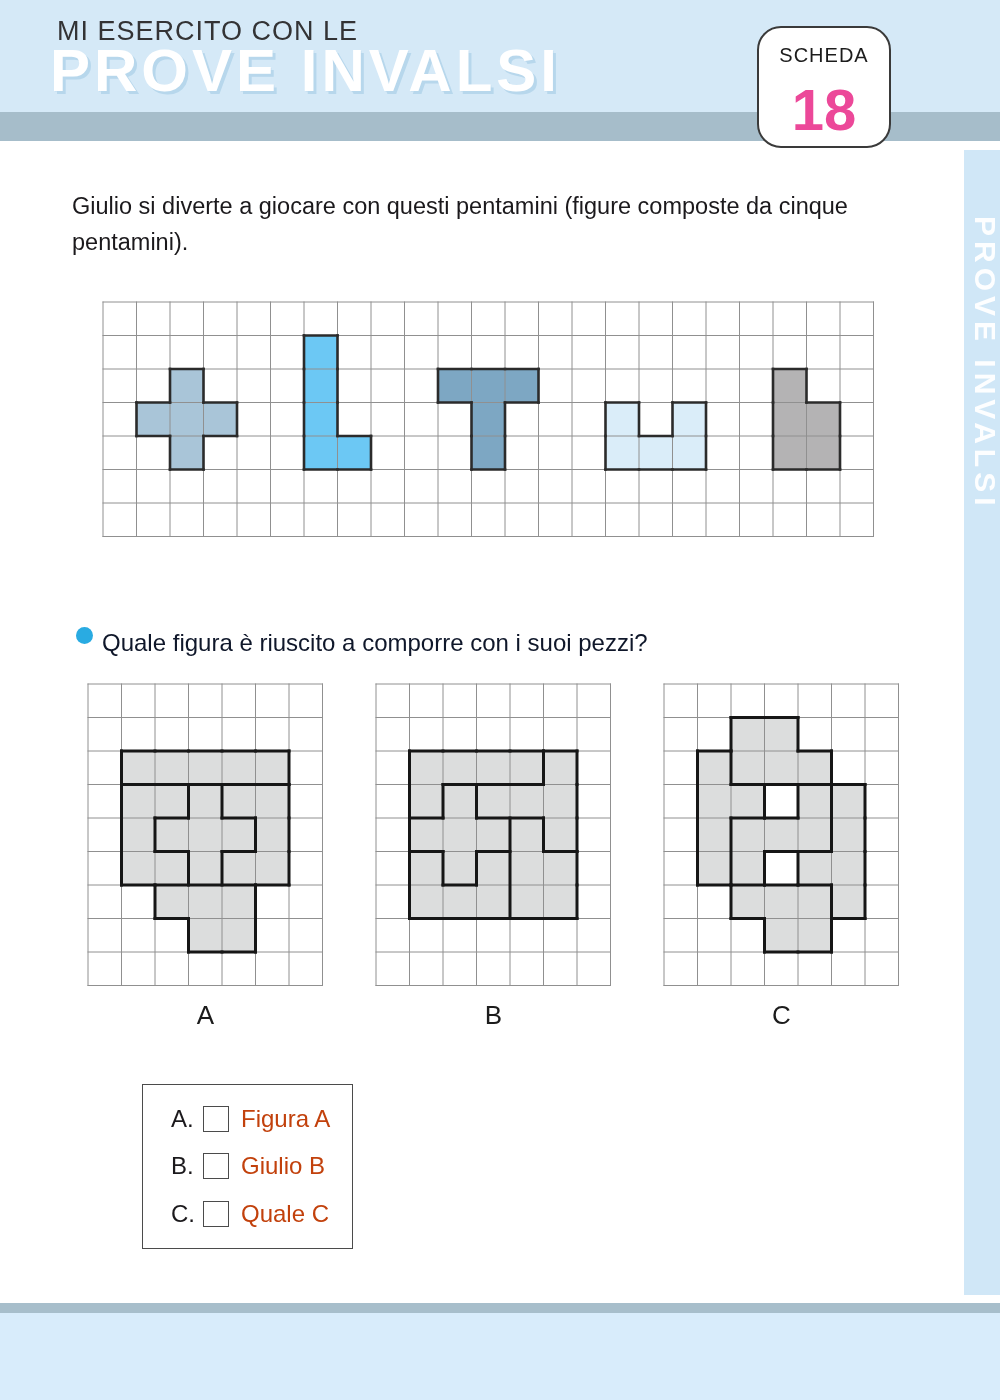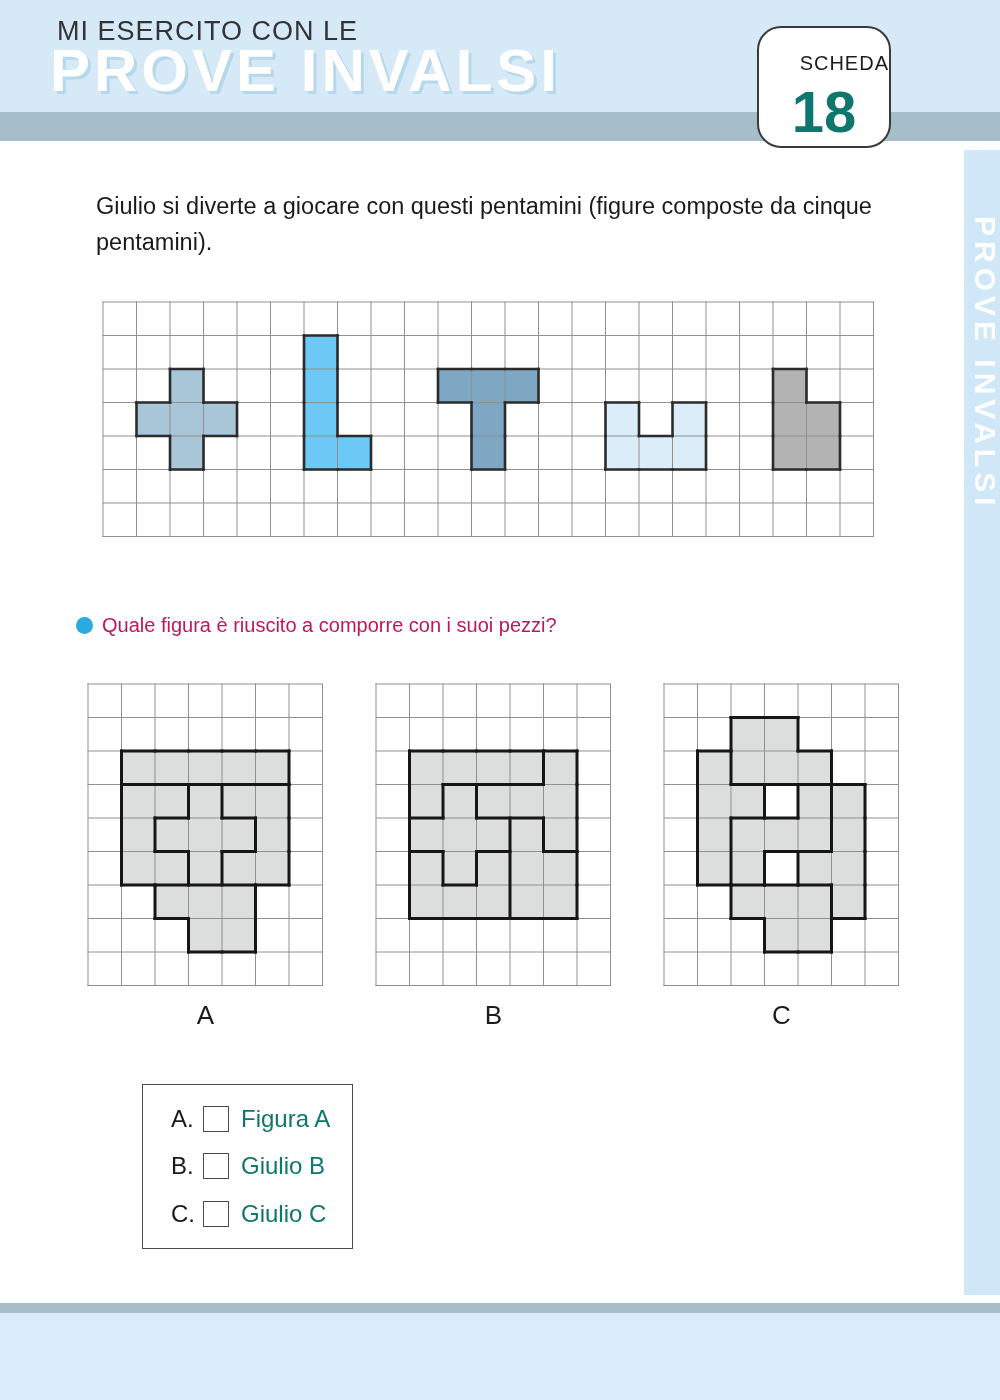--- a/index.html
+++ b/index.html
@@ -12,52 +12,52 @@
   .header-bar{position:absolute;left:0;top:112px;width:1000px;height:29px;background:#a6bdca;}
   .kicker{position:absolute;left:57px;top:16px;font-size:27px;color:#333335;letter-spacing:1px;}
   .big-title{
     position:absolute;left:50px;top:36px;font-size:60px;font-weight:bold;letter-spacing:4px;
     color:#ffffff;text-shadow:3px 3px 0 #b7d7ec, 1px 1px 0 #c9e2f3;
   }
   .badge{
     position:absolute;left:757px;top:26px;width:130px;height:118px;background:#ffffff;
     border:2px solid #3a3a3a;border-radius:24px;text-align:center;z-index:5;
   }
-  .badge-label{margin-top:24px;font-size:20px;color:#1c1c1c;letter-spacing:1px;text-align:right;}
-  .badge-number{margin-top:8px;font-size:58px;line-height:58px;font-weight:bold;color:#0f766e;}
+  .badge-label{margin-top:16px;font-size:20px;color:#1c1c1c;letter-spacing:1px;}
+  .badge-number{margin-top:14px;font-size:58px;line-height:58px;font-weight:bold;color:#ec4899;}
   
   .side-strip{position:absolute;left:964px;top:150px;width:36px;height:1145px;background:#d0e7f7;}
   .side-strip-text{
     position:absolute;left:0px;top:66px;width:36px;
     writing-mode:vertical-rl;font-size:30px;font-weight:bold;color:rgba(255,255,255,0.95);
     letter-spacing:5px;text-align:left;padding-left:2px;
   }
   
-  .intro{position:absolute;left:72px;top:188px;width:860px;font-size:23.5px;line-height:36px;color:#1b191c;margin-left:24px;}
+  .intro{position:absolute;left:72px;top:188px;width:860px;font-size:23.5px;line-height:36px;color:#1b191c;}
   .question-row{position:absolute;left:76px;top:614px;display:flex;align-items:center;}
   .bullet-dot{width:17px;height:17px;border-radius:50%;background:#29abe2;margin-right:9px;flex:0 0 auto;}
-  .question-text{font-size:20px;color:#be185d;}
+  .question-text{font-size:24px;color:#0f172a;margin-top:15px;}
   
   .board{position:absolute;}
   #board-overview{left:101px;top:300px;}
   #board-a{left:86px;top:682px;}
   #board-b{left:374px;top:682px;}
   #board-c{left:662px;top:682px;}
   .figure-label{position:absolute;top:1000px;width:235px;text-align:center;font-size:26px;color:#1c1c1c;}
   #label-a{left:88px;} #label-b{left:376px;} #label-c{left:664px;}
   
   .answer-box{
     position:absolute;left:142px;top:1084px;width:211px;height:165px;
     border:1.5px solid #4b4b4b;background:#ffffff;box-sizing:border-box;
     display:flex;flex-direction:column;justify-content:space-around;padding:10px 0 10px 28px;
   }
   .answer-row{display:flex;align-items:center;}
   .answer-letter{font-size:24px;color:#1b191c;width:32px;}
   .answer-checkbox{width:26px;height:26px;border:1.5px solid #4b4b4b;background:#fff;box-sizing:border-box;margin-right:12px;}
-  .answer-label{font-size:24px;color:#0f766e;}
+  .answer-label{font-size:24px;color:#c2410c;}
   
   .footer-bar{position:absolute;left:0;top:1303px;width:1000px;height:10px;background:#a7becb;}
   .footer-band{position:absolute;left:0;top:1313px;width:1000px;height:87px;background:#d8ecfb;}
   .page-number{position:absolute;right:27px;top:1397px;font-size:29px;font-weight:bold;color:#20242a;}
 </style>
 </head>
 <body>
 
 <div id="page">
 
@@ -458,21 +458,21 @@
       <span class="answer-label">Figura A</span>
     </div>
     <div class="answer-row">
       <span class="answer-letter">B.</span>
       <span class="answer-checkbox"></span>
       <span class="answer-label">Giulio B</span>
     </div>
     <div class="answer-row">
       <span class="answer-letter">C.</span>
       <span class="answer-checkbox"></span>
-      <span class="answer-label">Giulio C</span>
+      <span class="answer-label">Quale C</span>
     </div>
   </div>
 
   <div class="footer-bar"></div>
   <div class="footer-band"></div>
   <div class="page-number">123</div>
 
 </div>
 
 </body></html>

